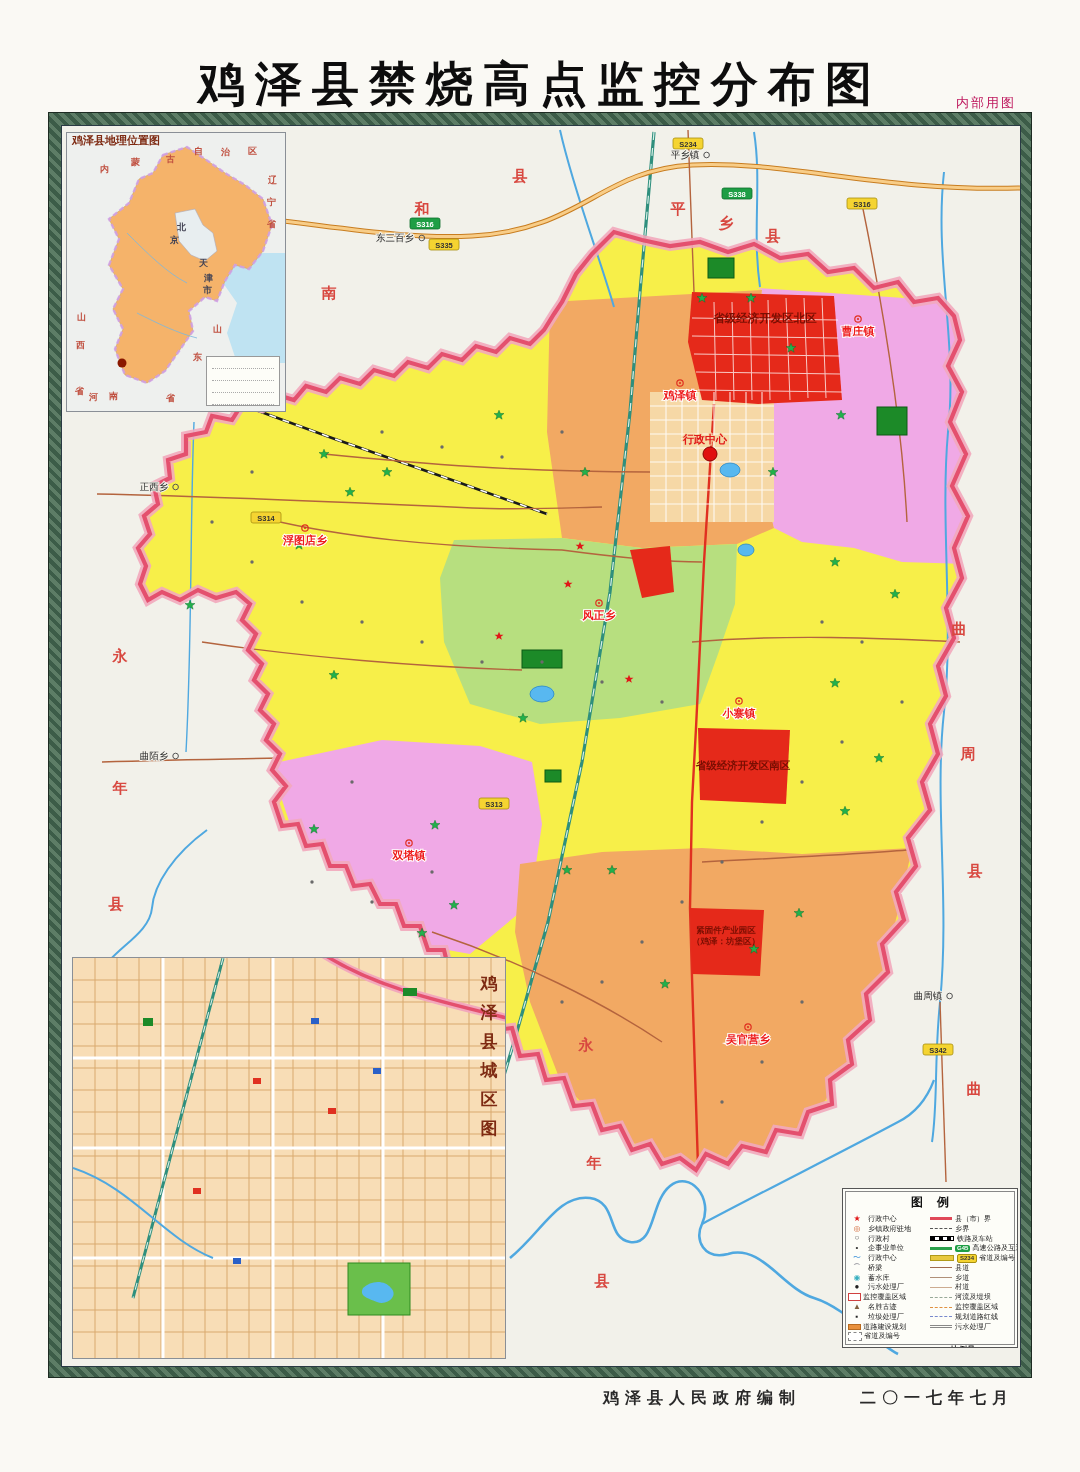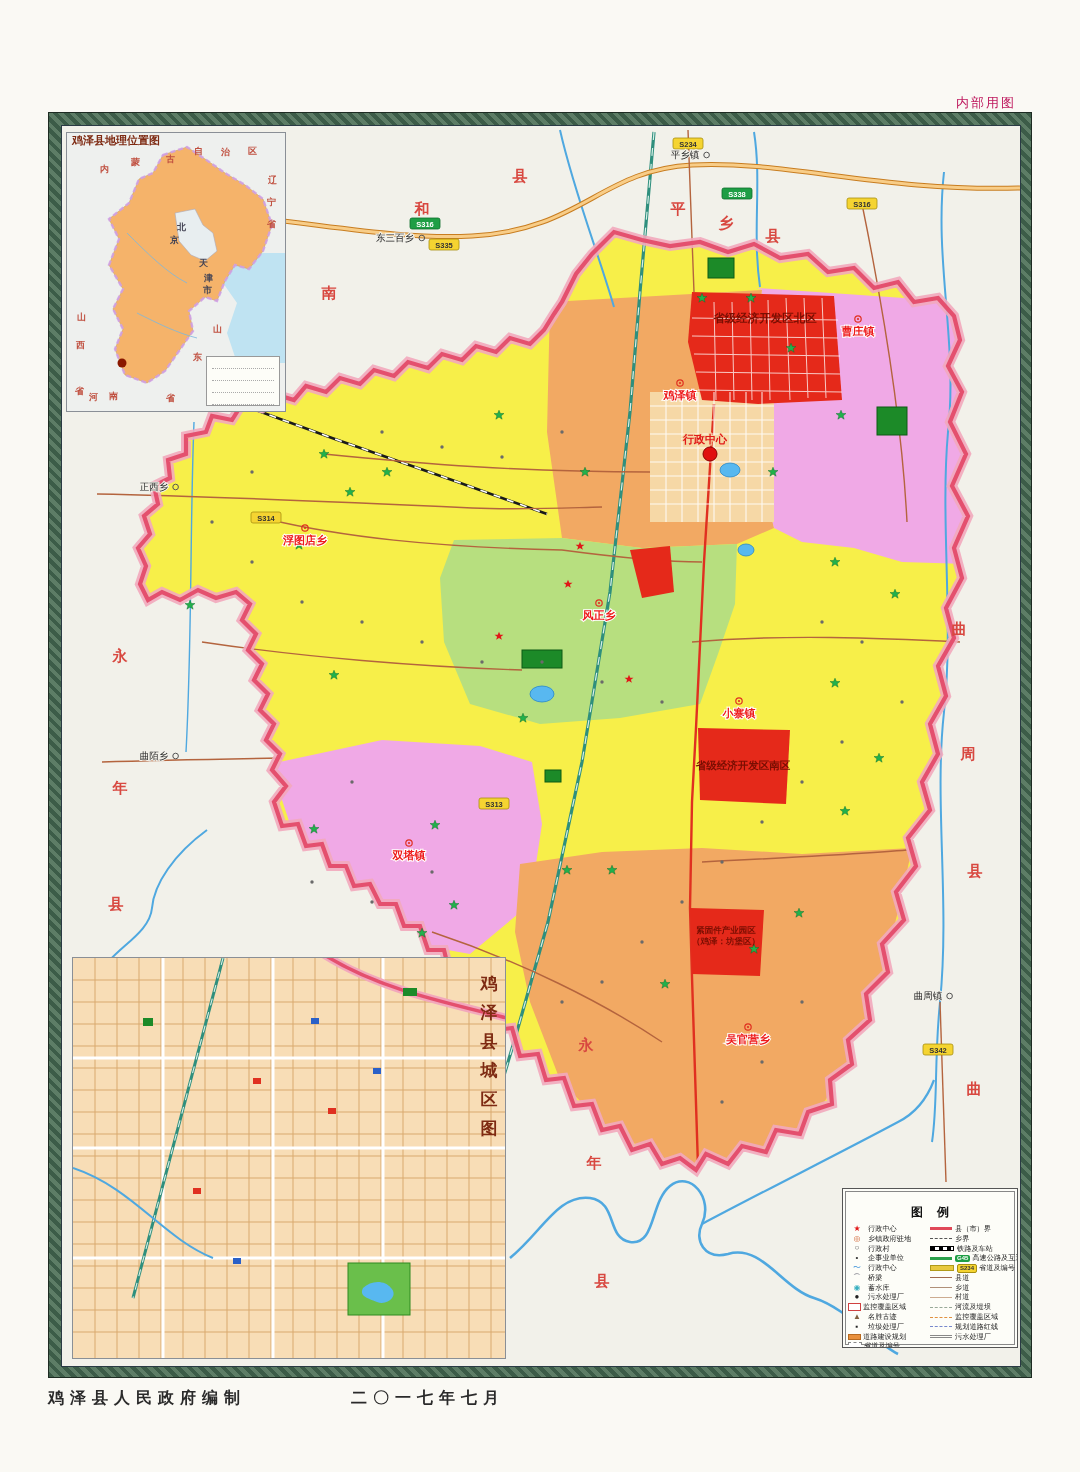--- a/index.html
+++ b/index.html
@@ -29,21 +29,21 @@
   #city-inset{position:absolute;left:10px;top:831px;width:432px;height:400px;background:#f8ddb6;
               border:1px solid #8a8f96;overflow:hidden;}
   #city-title{position:absolute;right:6px;top:14px;width:20px;z-index:3;}
   .ct-ch{display:block;font-size:17px;font-weight:700;color:#7e2a12;margin-bottom:6px;text-align:center;
          font-family:"Liberation Serif","DejaVu Serif",serif;}
   
   #legend{position:absolute;left:780px;top:1062px;width:176px;height:160px;background:#fdfdf8;
           border:1px solid #555;box-shadow:inset 0 0 0 2px #fdfdf8, inset 0 0 0 3px #888;
           padding:4px 5px;box-sizing:border-box;overflow:hidden;}
   #legend-title{text-align:center;font-size:12px;font-weight:700;letter-spacing:14px;color:#111;
-                padding-left:14px;margin:11px 0 3px 0;}
+                padding-left:14px;margin:1px 0 3px 0;}
   #legend-cols{display:flex;}
   .lg-col{width:50%;}
   .lg-row{display:flex;align-items:center;height:9.8px;font-size:7.2px;color:#222;white-space:nowrap;}
   .lg-sym{display:inline-block;width:18px;text-align:center;font-size:8px;line-height:8px;margin-right:2px;flex:none;}
   .sh{display:inline-block;flex:none;margin-right:2px;}
   .sh-box-red{width:11px;height:6px;border:1px solid #d04040;background:#fff;}
   .sh-bar-orange{width:11px;height:4px;background:#e8903c;border:1px solid #b86a20;}
   .sh-box-dashed{width:12px;height:7px;border:1px dashed #888;background:#fff;}
   .ln{display:inline-block;width:22px;height:0;margin-right:3px;flex:none;position:relative;}
   .ln-thickred{border-top:3px solid #e04858;}
@@ -57,37 +57,38 @@
   .ln-dashgray{border-top:1.4px dashed #98a898;}
   .ln-dashorange{border-top:1.4px dashed #e09040;}
   .ln-dashblue{border-top:1.4px dashed #7788cc;}
   .ln-dashdbl{border-top:3px double #888;}
   .lg-badge{display:inline-block;font-size:6px;font-weight:700;padding:0 2px;border-radius:2px;
             margin-right:2px;flex:none;line-height:7px;}
   .lg-badge.g{background:#1e9e45;color:#fff;}
   .lg-badge.y{background:#f5d431;color:#333;border:0.5px solid #a88f10;}
   #legend-scale{ text-align:right;font-size:8px;color:#222;margin-top:3px;font-weight:700;}
   
-  #credits{position:absolute;left:48px;top:1388px;width:984px;display:flex;
-           gap:105px;padding-right:18px;box-sizing:border-box;
+  #credits{position:absolute;left:48px;top:1388px;width:984px;display:flex;justify-content:flex-end;
+           gap:59px;padding-right:18px;box-sizing:border-box;
            font-family:"Liberation Serif","DejaVu Serif",serif;font-weight:700;
            font-size:16px;color:#2a2a2a;letter-spacing:6px;}
   
   text{font-family:"Liberation Sans","DejaVu Sans",sans-serif;}
   .nb{font-size:15px;font-weight:700;fill:#d84840;}
   .town{font-size:11px;font-weight:700;fill:#ee1a1a;paint-order:stroke;stroke:#ffffff;stroke-width:2px;}
   .ext{font-size:9.5px;fill:#222;paint-order:stroke;stroke:#f2f1ea;stroke-width:2px;}
   .zone{font-weight:700;fill:#7a0e02;}
   .admin{font-size:11px;font-weight:700;fill:#e01818;paint-order:stroke;stroke:#f6d8a6;stroke-width:2px;}
   .badge-t{font-size:7.5px;font-weight:700;}
 </style>
 </head>
 <body>
 
 <div id="page">
+  <h1 id="title">鸡泽县禁烧高点监控分布图</h1>
   <div id="corner-note">内部用图</div>
 
   <div id="frame">
     <div id="maparea">
 
       <svg id="mapsvg" width="960" height="1242" viewBox="60 124 960 1242" xmlns="http://www.w3.org/2000/svg">
         <defs>
           <path id="county" d="M560,300 L574,272 L590,252 L612,230 L640,238 L668,244 L698,240 L726,250 L752,242 L778,256 L806,252 L826,270 L852,266 L872,286 L896,280 L912,300 L936,296 L952,314 L958,338 L946,364 L960,390 L948,420 L964,452 L950,484 L966,514 L952,546 L960,576 L944,606 L952,636 L936,664 L944,694 L928,722 L936,752 L920,780 L928,808 L906,836 L914,864 L894,890 L902,918 L880,942 L886,970 L864,992 L868,1018 L846,1038 L850,1062 L828,1078 L830,1102 L806,1110 L798,1132 L774,1128 L764,1150 L740,1144 L726,1162 L704,1152 L694,1168 L678,1156 L660,1162 L648,1142 L630,1148 L618,1124 L600,1128 L590,1102 L572,1104 L562,1076 L544,1078 L536,1052 L518,1054 L510,1026 L494,1028 L486,1000 L470,1000 L464,974 L448,972 L442,948 L426,948 L418,924 L402,924 L394,902 L378,902 L368,882 L352,884 L344,864 L328,864 L320,842 L304,844 L296,822 L280,824 L272,800 L284,784 L270,768 L278,752 L264,738 L272,722 L258,708 L266,692 L252,678 L260,662 L246,648 L254,632 L240,618 L248,602 L234,590 L214,596 L196,588 L178,598 L160,590 L146,598 L138,582 L144,564 L136,546 L148,532 L142,514 L156,502 L152,484 L168,476 L166,458 L184,452 L184,434 L204,430 L210,414 L230,418 L240,402 L260,406 L272,392 L292,398 L304,384 L324,390 L338,376 L358,382 L372,368 L392,374 L406,360 L426,366 L440,352 L460,358 L474,344 L494,350 L508,336 L528,342 L542,328 L552,312 Z"></path>
           <clipPath id="clipCounty">
               <use href="#county"></use>

